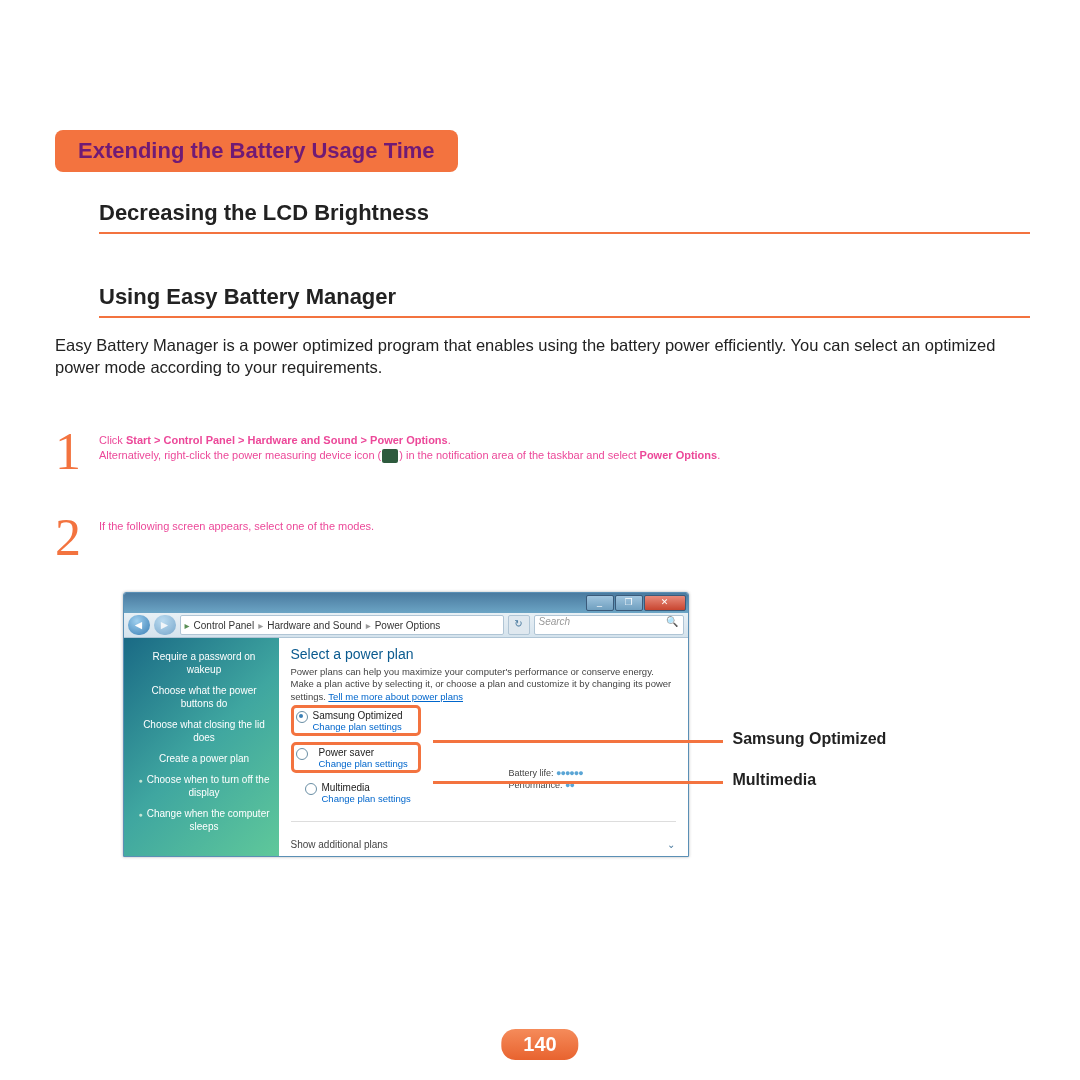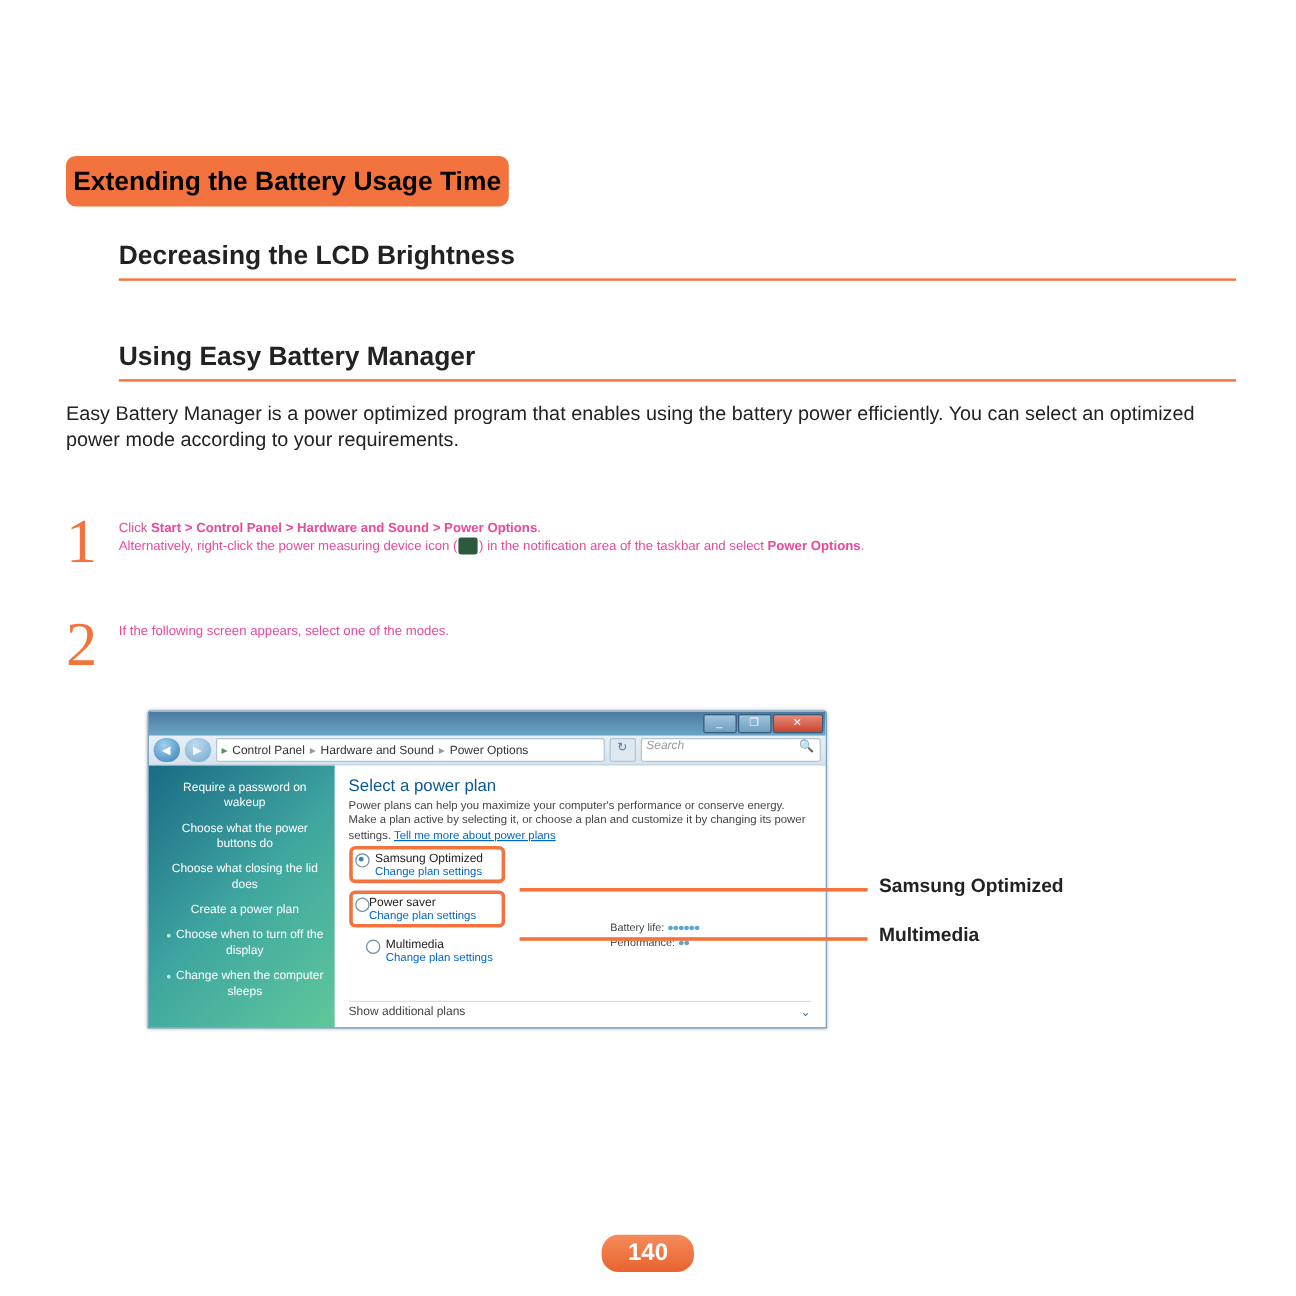--- a/index.html
+++ b/index.html
@@ -10,24 +10,24 @@
     width: 1080px;
     height: 1080px;
     position: relative;
   }
   .page {
     padding: 130px 50px 60px 55px;
   }
   .title-badge {
     display: inline-block;
     background: #f3733f;
-    color: #000000;
+    color: #701a75;
     font-size: 22px;
     font-weight: bold;
-    padding: 8px 6px;
+    padding: 8px 23px;
     border-radius: 8px;
   }
   .section-heading {
     font-size: 22px;
     font-weight: bold;
     color: #222;
     margin-top: 28px;
     border-bottom: 2px solid #f3733f;
     padding-bottom: 6px;
     margin-left: 44px;
@@ -283,21 +283,21 @@
     left: 230px;
     font-size: 9px;
     color: #444;
   }
   .meter-row { white-space: nowrap; line-height: 1.3; }
   .meter-dots { color: #5aa5d5; letter-spacing: -1px; }
   .show-additional {
     font-size: 10px;
     color: #444;
     border-top: 1px solid #ddd;
-    padding-top: 3px;
+    padding-top: 17px;
     margin-top: 22px;
     position: absolute;
     bottom: 6px;
     left: 12px;
     right: 12px;
     display: flex;
     justify-content: space-between;
     cursor: pointer;
   }
   .expand-chev { color: #4a7a9f; }
@@ -395,21 +395,21 @@
                 <div>
                   <span class="plan-name">Samsung Optimized</span>
                   <span class="change-link">Change plan settings</span>
                 </div>
               </div>
             </div>
 
             <div style="height:4px"></div>
 
             <div class="highlighted" style="min-width:120px; position:relative;">
-              <div style="display:flex;gap:0;">
+              <div style="display:flex;gap:11px;">
                 <span class="radio"></span>
                 <div>
                   <span class="plan-name">Power saver</span>
                   <span class="change-link">Change plan settings</span>
                 </div>
               </div>
             </div>
 
             <div class="meter-labels" style="top:130px">
               <div class="meter-row"><span>Battery life:</span> <span class="meter-dots">●●●●●●</span></div>

